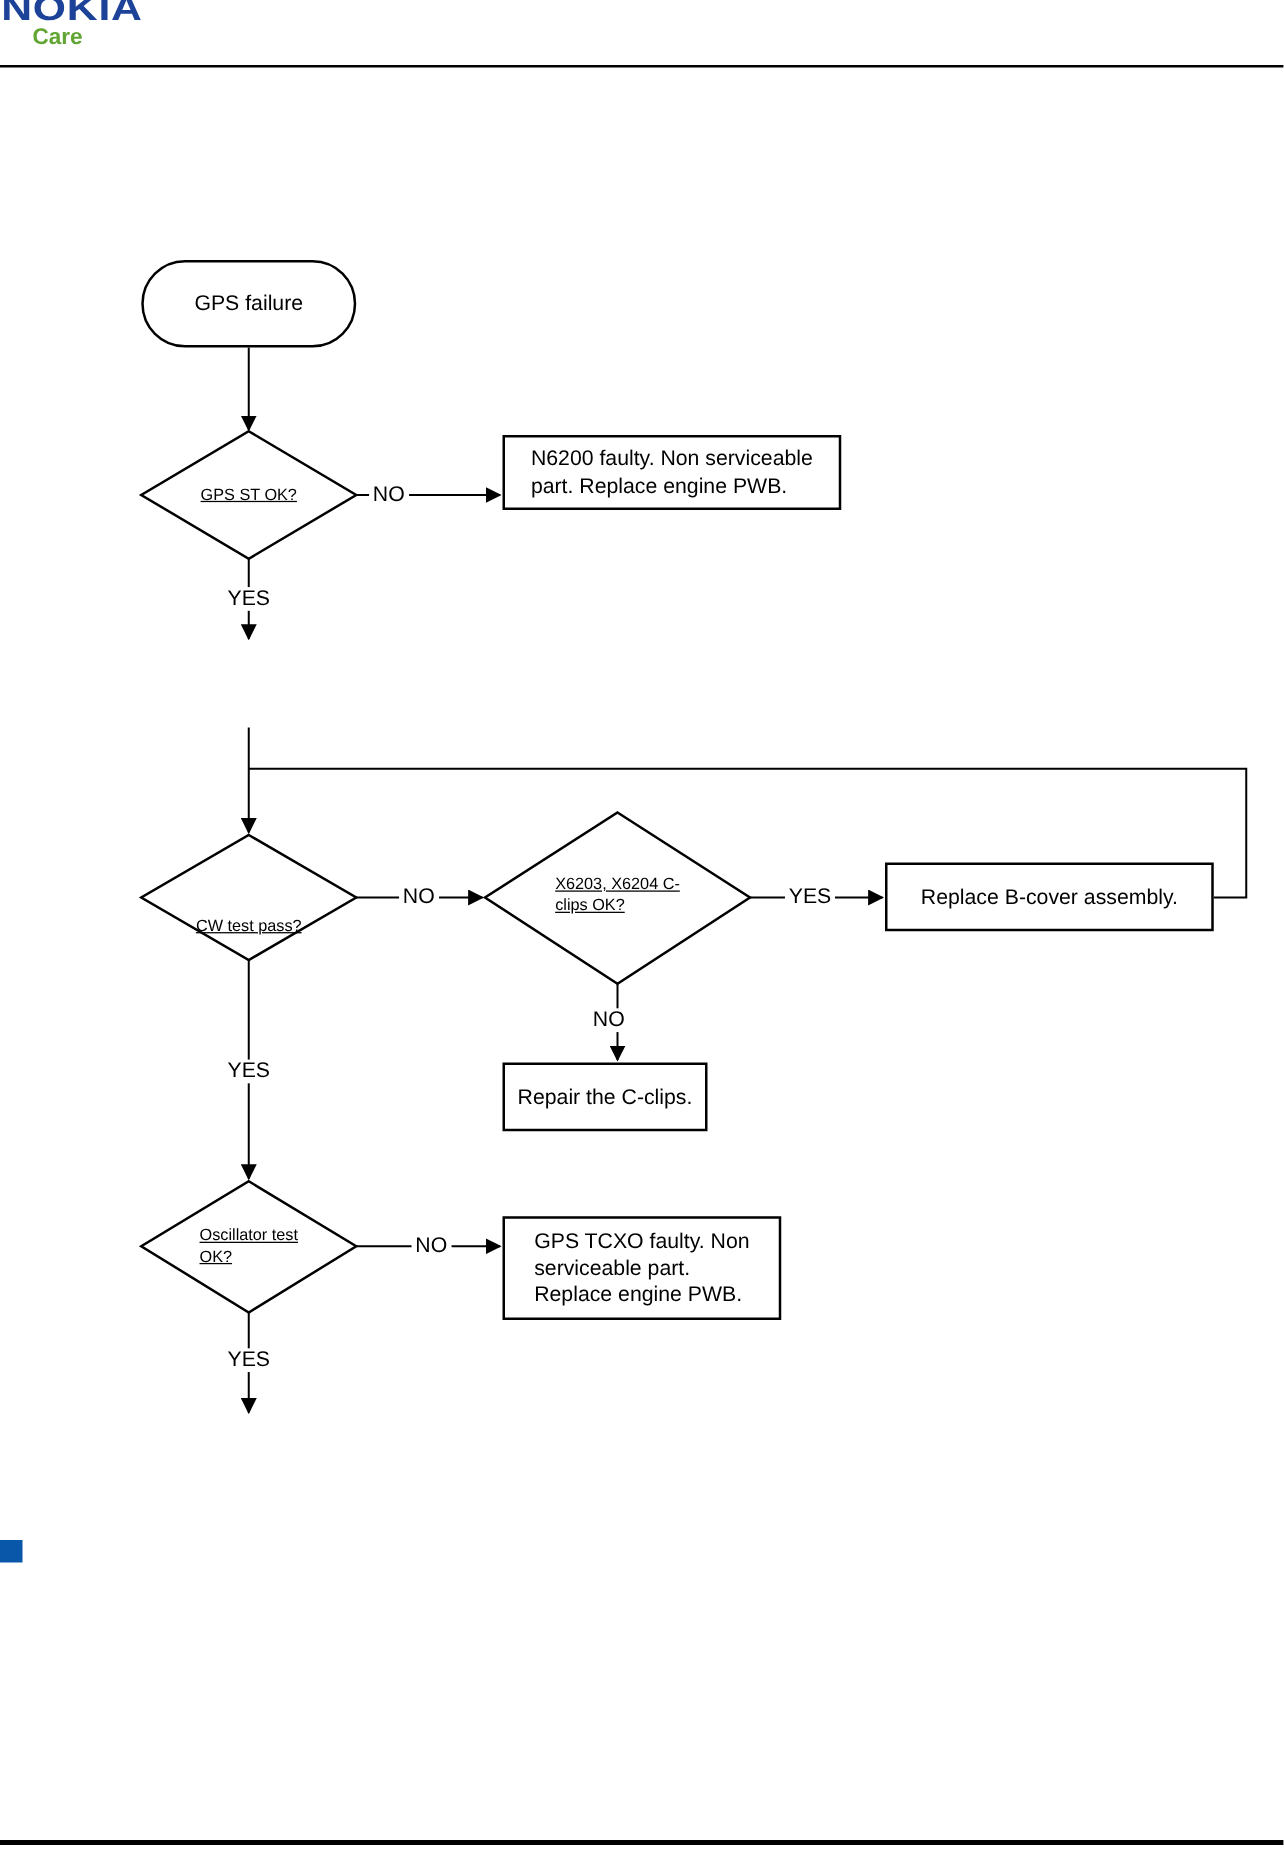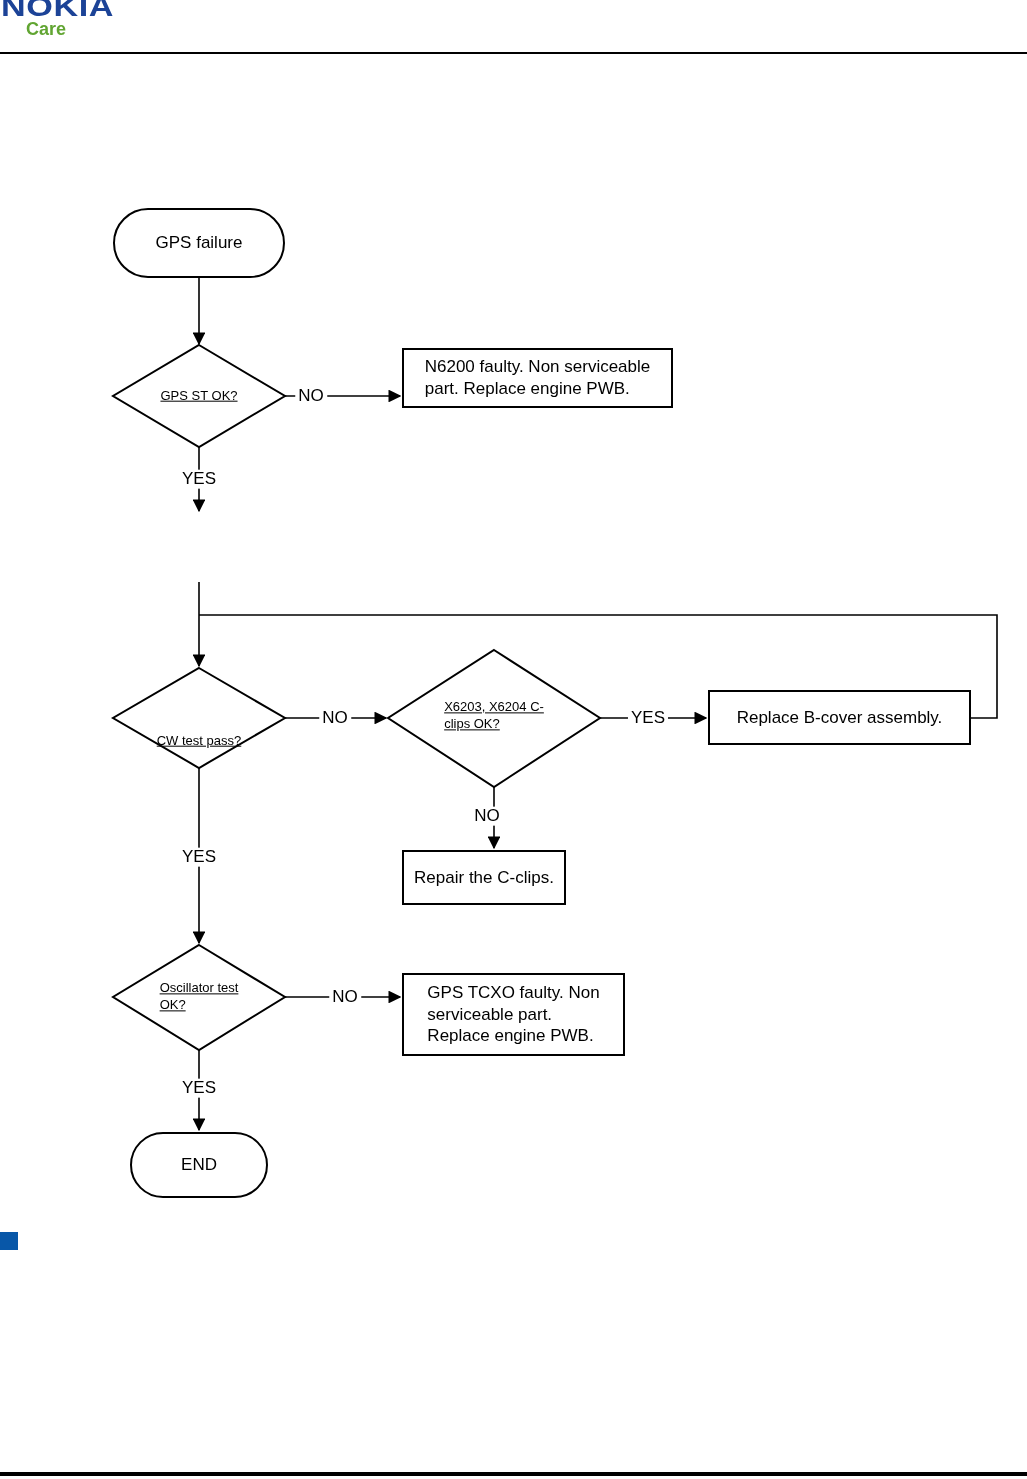--- a/index.html
+++ b/index.html
@@ -102,21 +102,20 @@
 
     <g stroke="#000" stroke-width="2" fill="#fff">
       <polygon points="199,345 285,396 199,447 113,396"></polygon>
       <polygon points="199,668 285,718 199,768 113,718"></polygon>
       <polygon points="494,650 600,718 494,787 388,718"></polygon>
       <polygon points="199,945 285,997 199,1050 113,997"></polygon>
     </g>
   </svg>
 
   <div class="node term term-start">GPS failure</div>
-  <div class="node term term-end">END</div>
 
   <div class="node proc proc-n6200">N6200 faulty. Non serviceable
 part. Replace engine PWB.</div>
   <div class="node proc proc-bcover">Replace B-cover assembly.</div>
   <div class="node proc proc-cclips">Repair the C-clips.</div>
   <div class="node proc proc-tcxo">GPS TCXO faulty. Non
 serviceable part.
 Replace engine PWB.</div>
 
   <div class="dtext dtext-1">GPS ST OK?</div>

